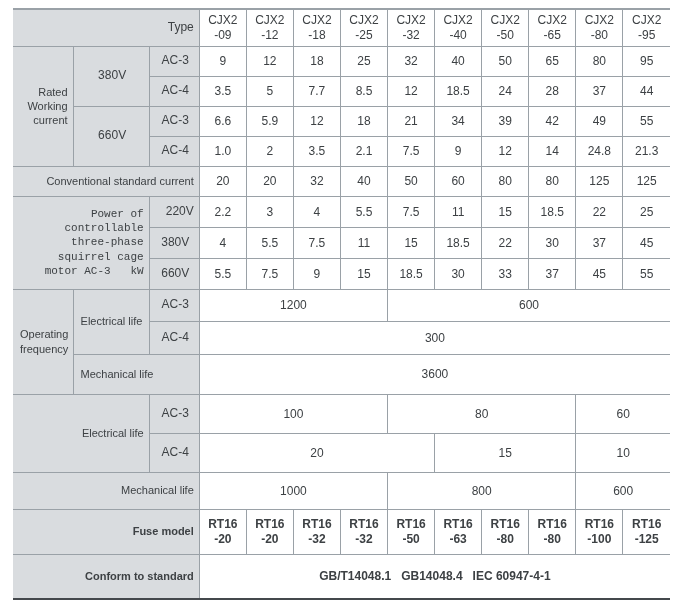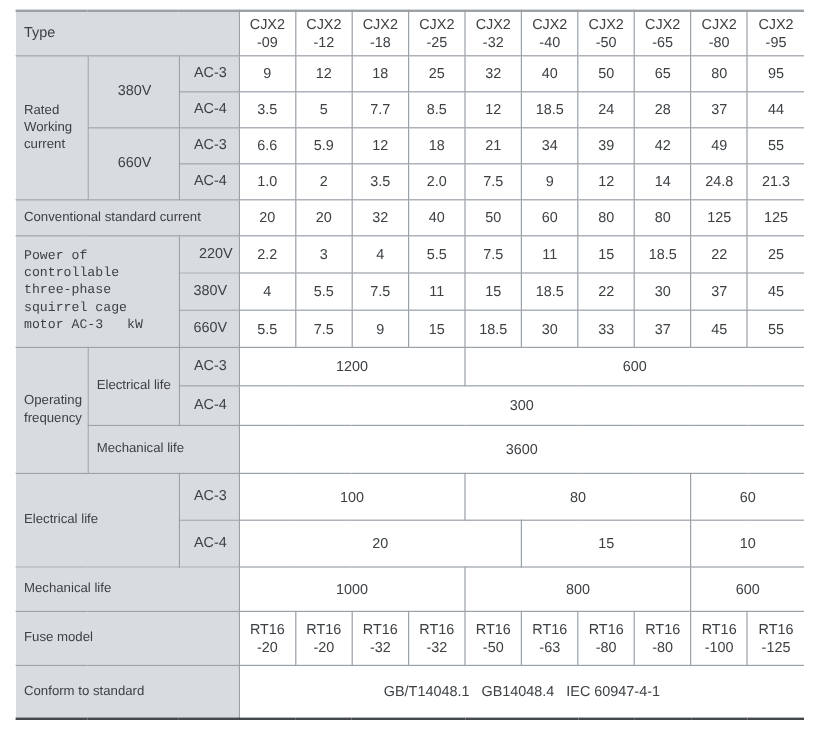--- a/index.html
+++ b/index.html
@@ -35,28 +35,28 @@
     overflow: hidden;
   }
   td.lab {
     background: var(--label-bg);
     text-align: left;
     font-size: 11px;
     line-height: 1.3;
     padding: 3px 5px 3px 7px;
   }
   td.f12 { font-size: 12px; }
-  td.el { border-left: 0; }
+  td.el { border-left: 0; text-align: right; }
   td.er { border-right: 0; }
   td.prewrap { white-space: pre-wrap; font-family: Liberation Mono, monospace; }
   td.pre { white-space: pre; margin-left: 22px; }
   .blk { display: block; line-height: 1.22; }
   tr.h37 { height: 37px; } tr.h30 { height: 30px; } tr.h31 { height: 31px; }
   tr.h32 { height: 32px; } tr.h33 { height: 33px; } tr.h40 { height: 40px; }
-  tr.h39 { height: 39px; } tr.h45 { height: 45px; }
+  tr.h39 { height: 39px; } tr.h45 { height: 45px; font-weight: bold; }
 </style>
 </head>
 <body>
 
 <table class="spec">
   <colgroup>
     <col style="width:60px">
       <col style="width:76px">
       <col style="width:50px">
     <col style="width:47px">
@@ -159,21 +159,21 @@
     <td>42</td>
     <td>49</td>
     <td class="er">55</td>
   </tr>
 
   <tr class="h30">
     <td class="lab f12" style="text-align:center">AC-4</td>
     <td>1.0</td>
     <td>2</td>
     <td>3.5</td>
-    <td>2.0</td>
+    <td>2.1</td>
     <td>7.5</td>
     <td>9</td>
     <td>12</td>
     <td>14</td>
     <td>24.8</td>
     <td class="er">21.3</td>
   </tr>
 
   <tr class="h30">
     <td class="lab el" colspan="3">Conventional standard current</td>

